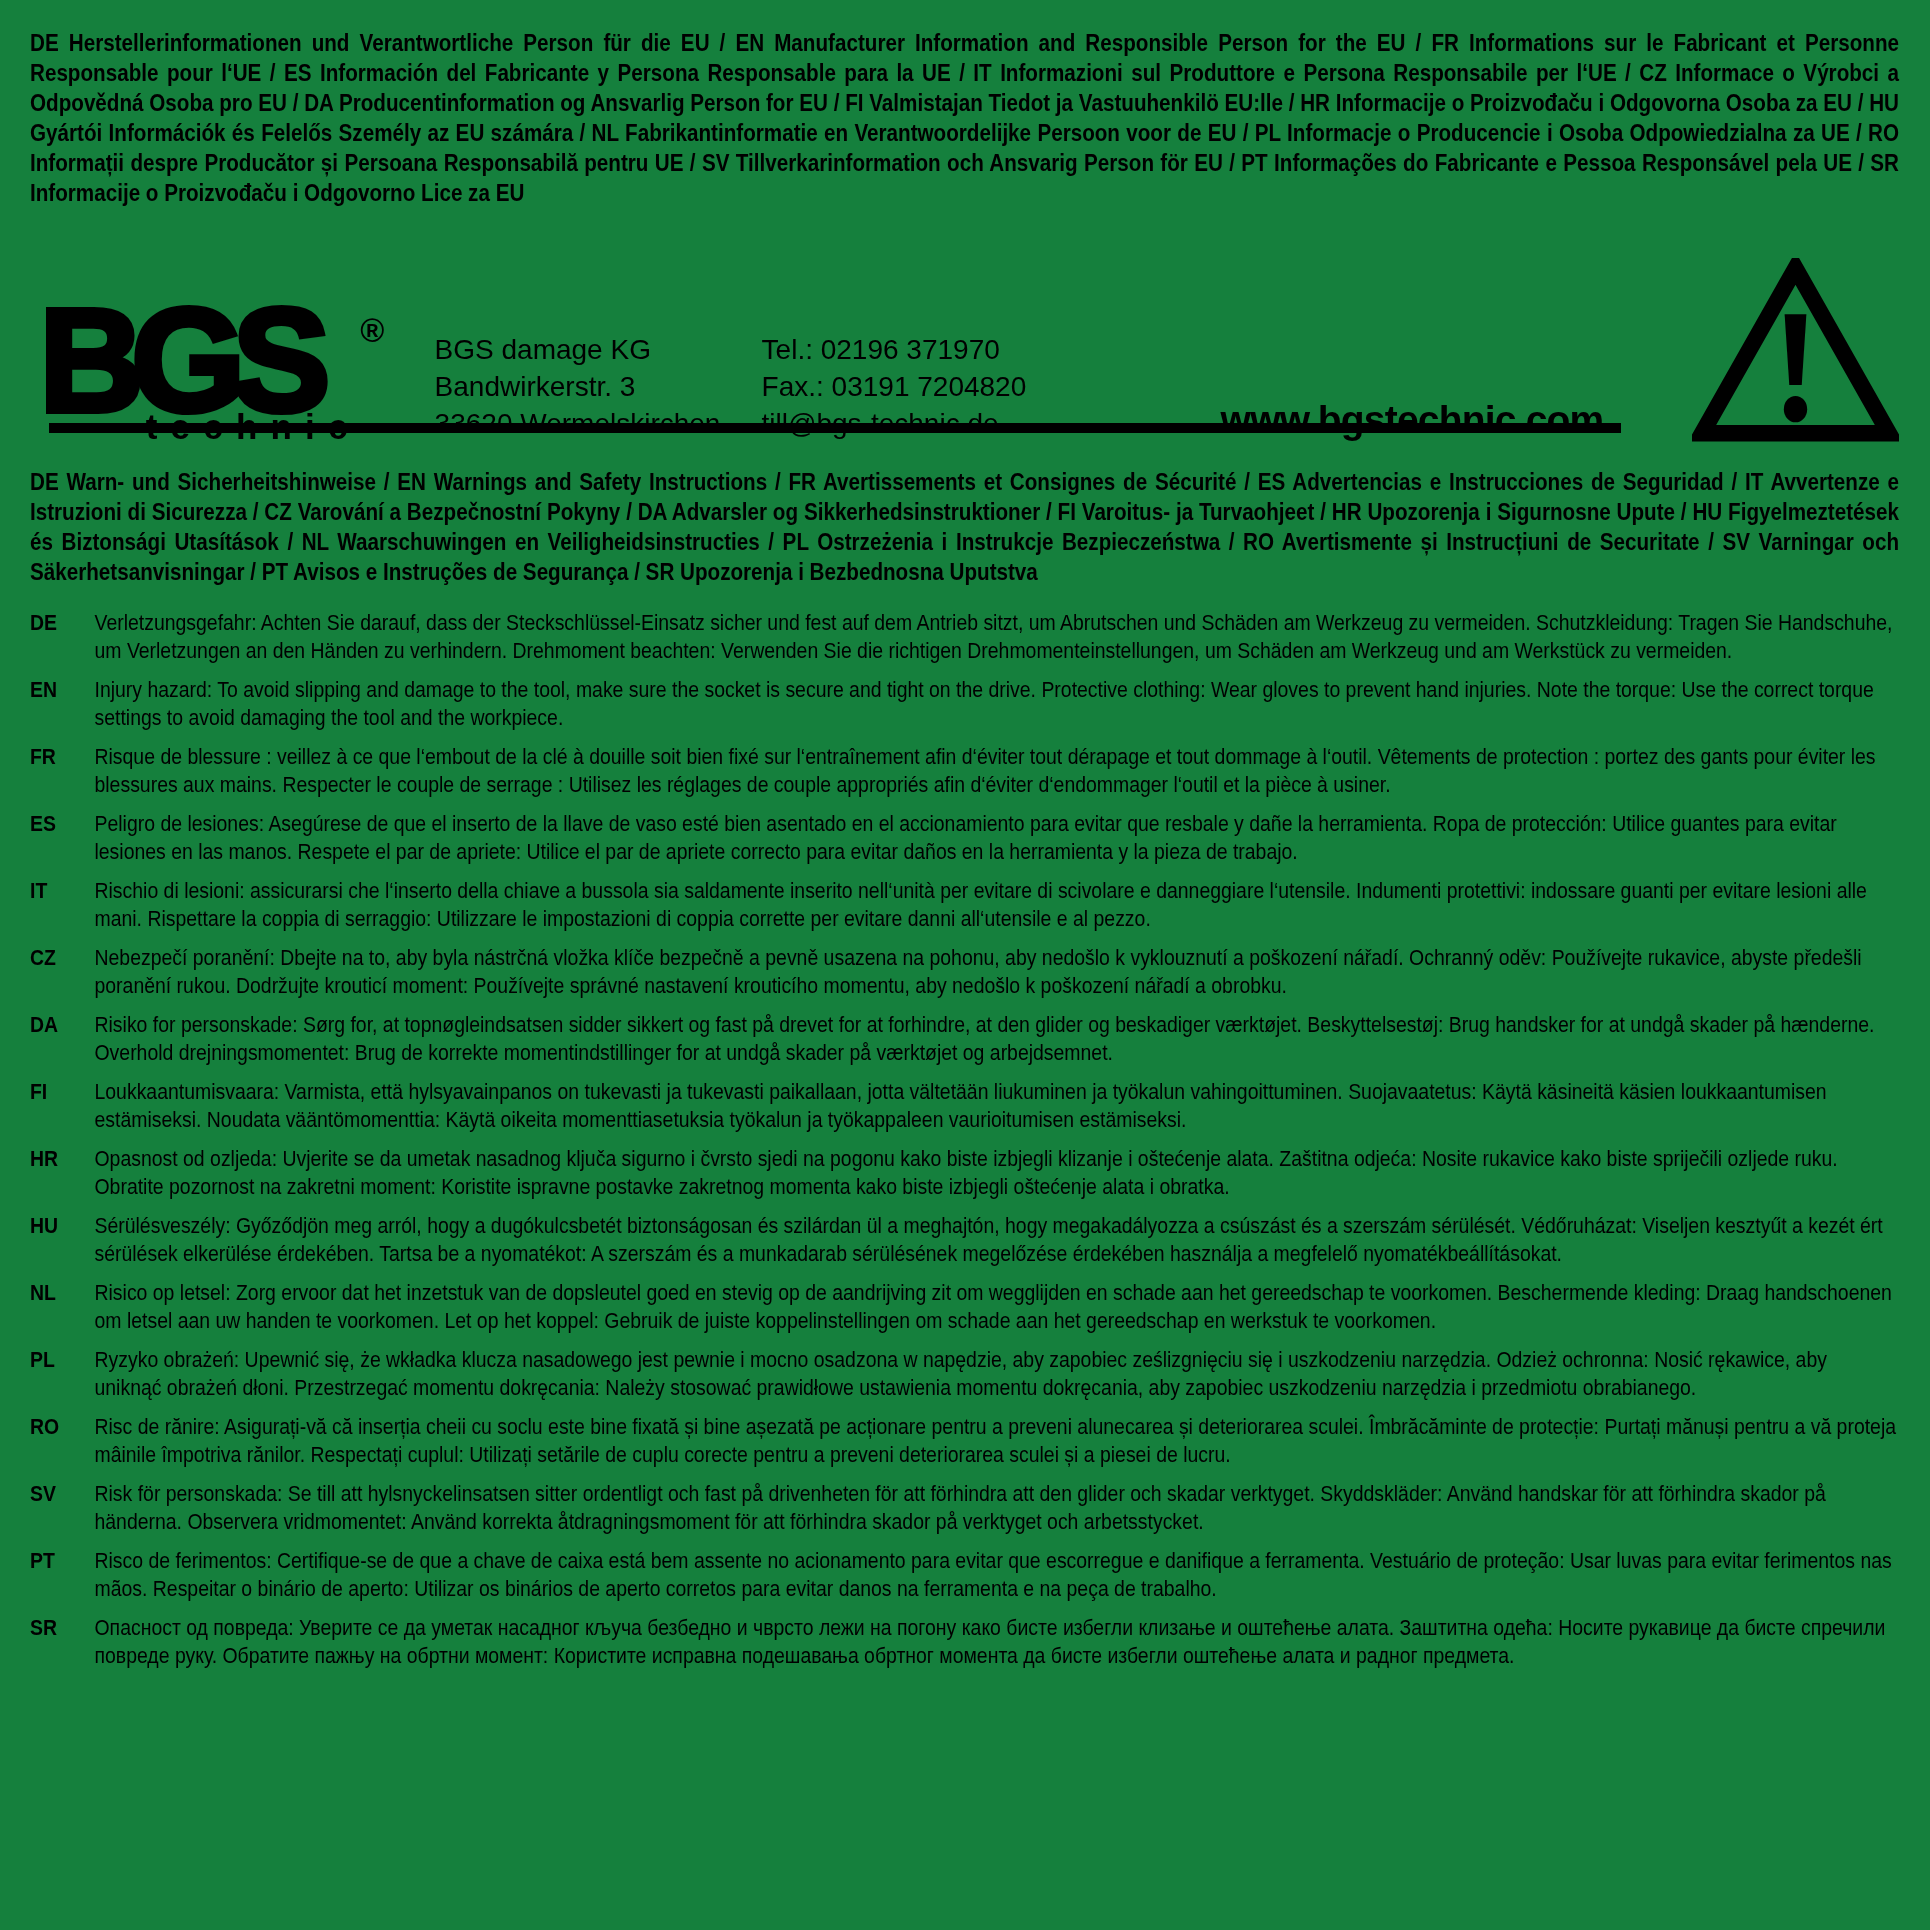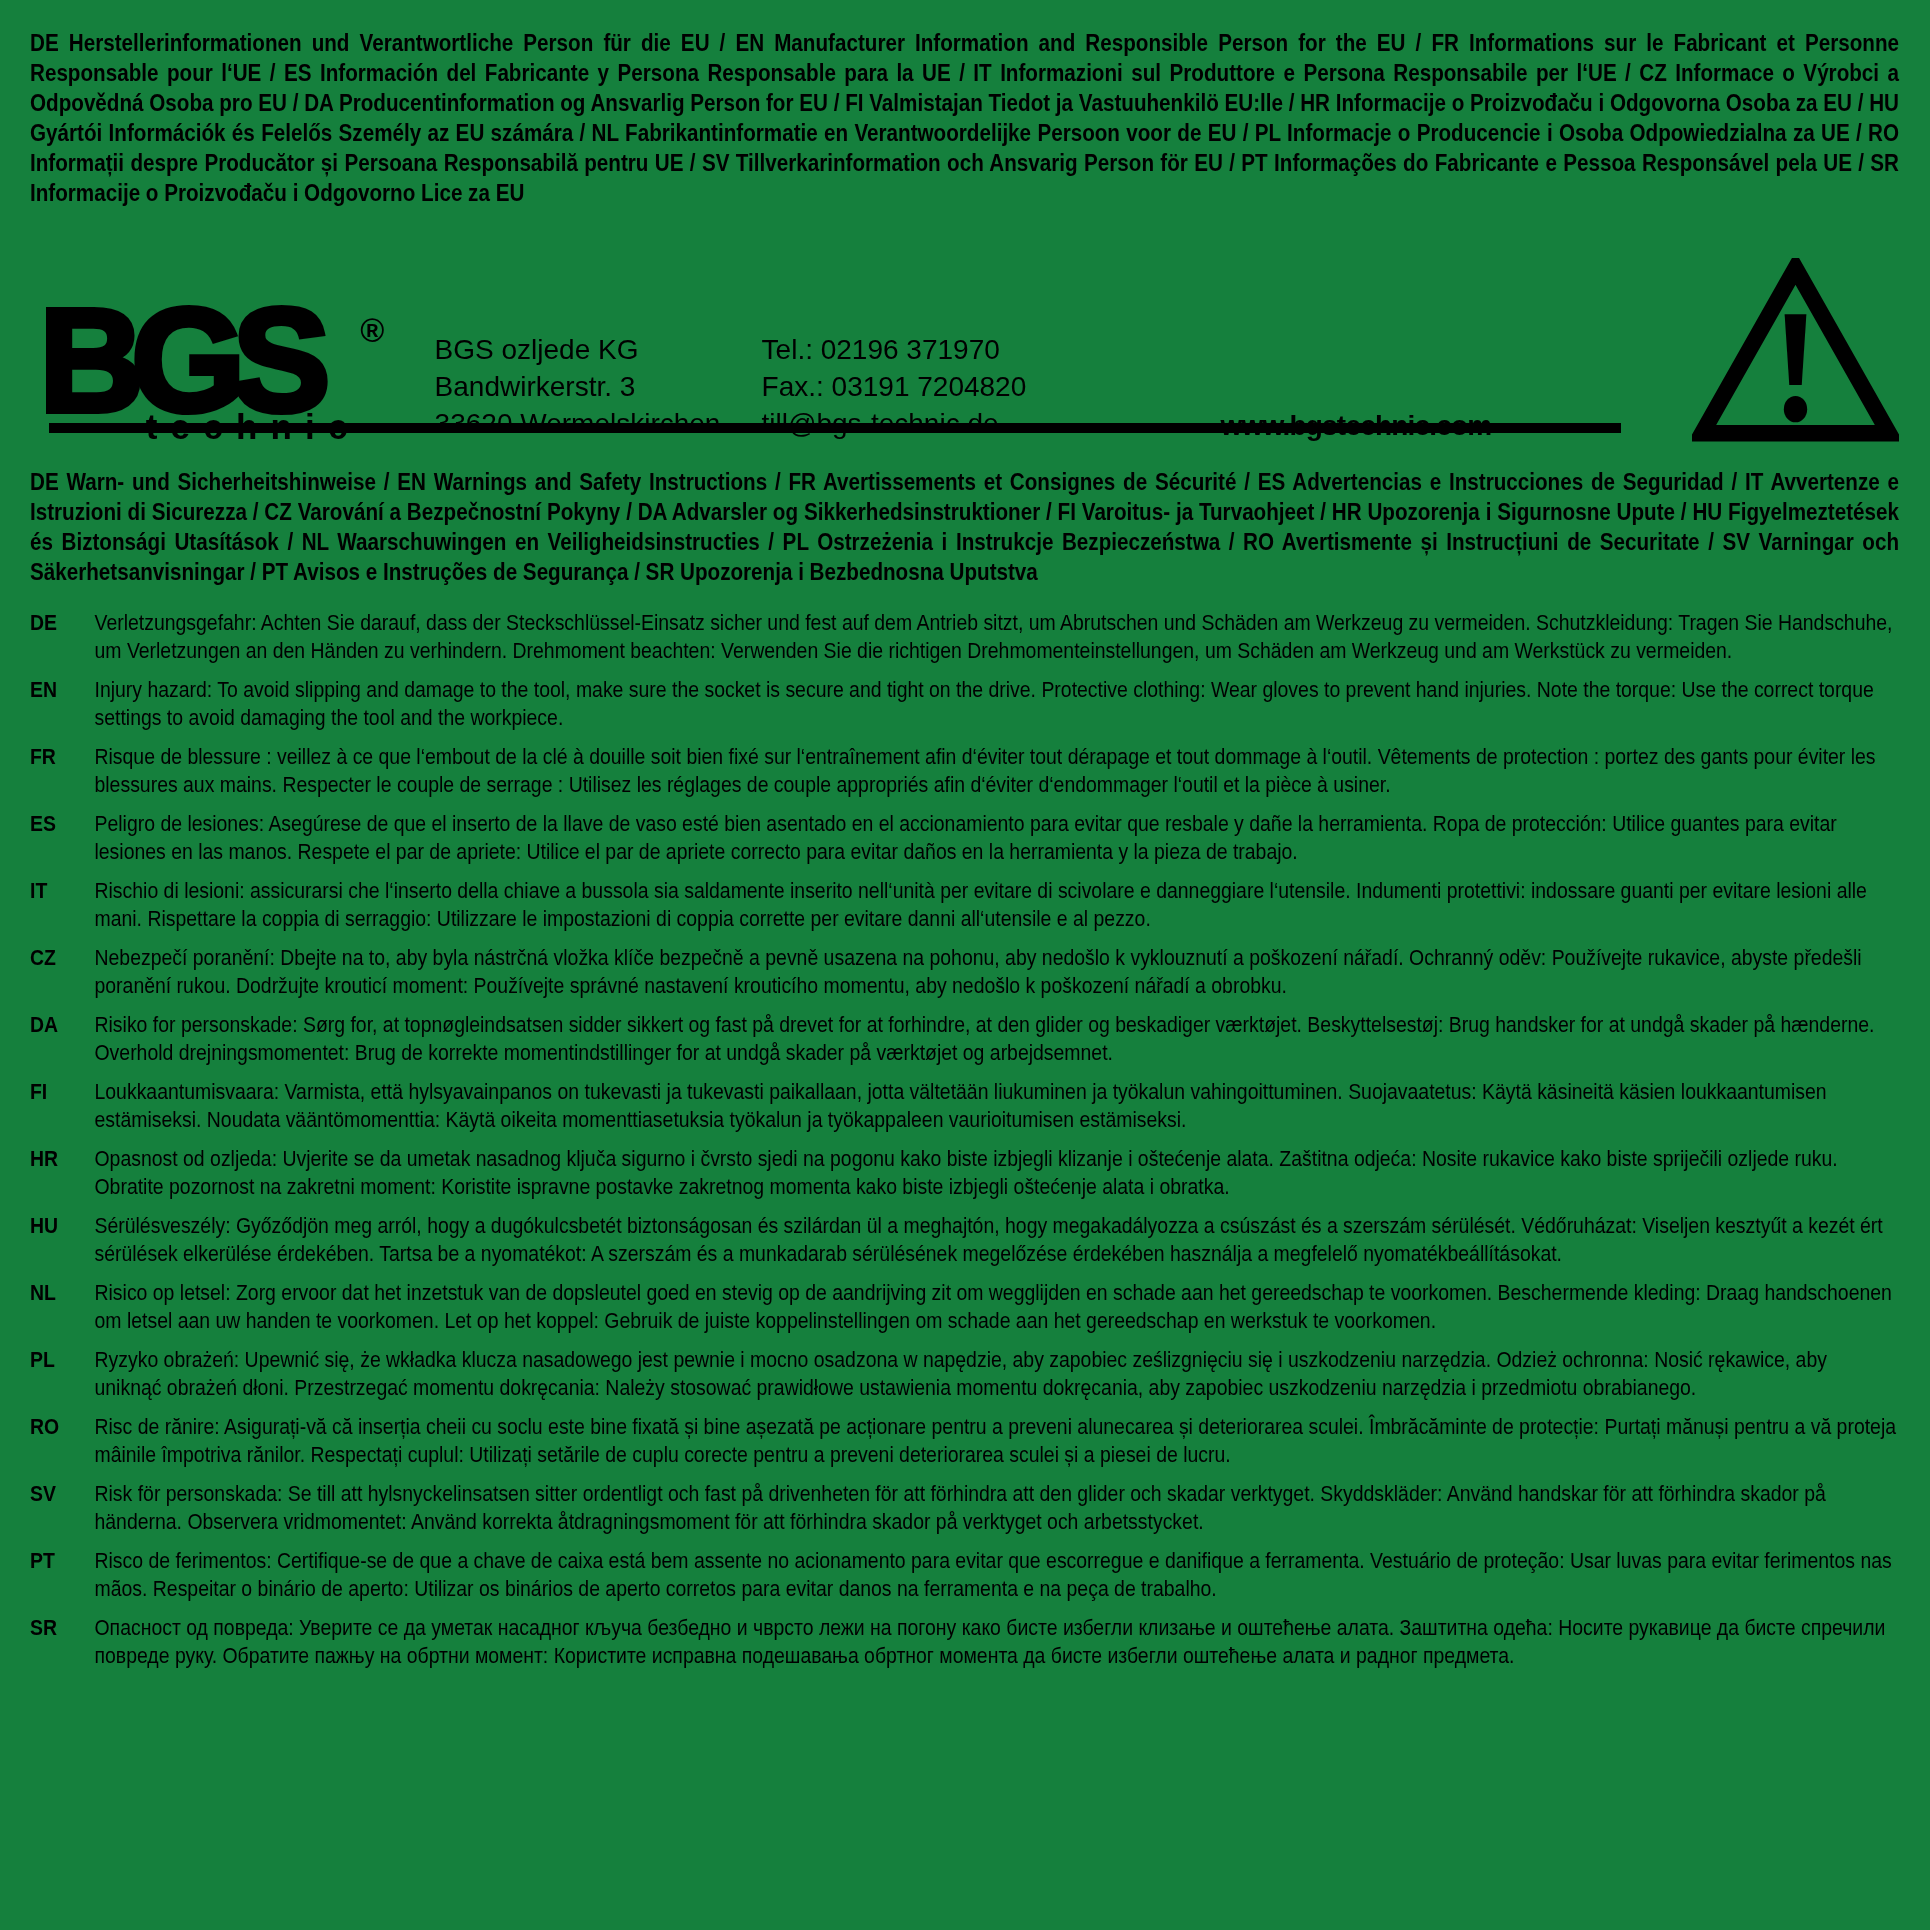--- a/index.html
+++ b/index.html
@@ -21,21 +21,21 @@
     line-height:30px;
     text-align:justify;
     letter-spacing:0;
   }
 
   .brand-row { display:flex; align-items:flex-end; margin-top:47px; height:187px; }
   .logo-box { width:358px; height:140px; margin:6.2px 0 0 15.6px; flex-shrink:0; }
   .addr, .contact { font-size:28px; line-height:37px; margin-top:42px; }
   .addr { margin-left:31px; width:327px; flex-shrink:0; }
   .contact { width:342px; flex-shrink:0; }
-  .website { font-weight:bold; font-size:28px; letter-spacing:-0.8px; margin:90px 0 0 117px; white-space:nowrap; }
+  .website { font-weight:bold; font-size:39px; letter-spacing:-0.8px; margin:90px 0 0 117px; white-space:nowrap; }
   .tri-box { margin-left:auto; width:207px; height:184px; flex-shrink:0; }
 
   .rule { height:9.3px; background:#000; width:1572px; margin:-18.7px 0 0 18.7px; }
 
   .h2-block { margin-top:34px; }
 
   .sections { margin-top:22px; }
   .section { display:flex; font-size:22.6px; line-height:28px; }
   .section + .section { margin-top:11px; }
   .section .lang { width:75px; flex-shrink:0; font-weight:bold; }
@@ -52,21 +52,21 @@
 
     <div class="logo-box">
       <svg viewBox="0 0 460 180" width="358" height="140">
         <text x="-10" y="140" font-family="'Liberation Sans',sans-serif" font-weight="bold" font-size="188" letter-spacing="-16" fill="#000" stroke="#000" stroke-width="8">BGS</text>
         <text x="404" y="52" font-family="'Liberation Sans',sans-serif" font-weight="bold" font-size="42" fill="#000">®</text>
         <text x="128" y="176" font-family="'Liberation Sans',sans-serif" font-weight="bold" font-size="45" letter-spacing="17" fill="#000">technic</text>
       </svg>
     </div>
 
     <div class="addr">
-      <div>BGS ozljede KG</div>
+      <div>BGS damage KG</div>
       <div>Bandwirkerstr. 3</div>
       <div>33620 Wermelskirchen</div>
     </div>
 
     <div class="contact">
       <div>Tel.: 02196 371970</div>
       <div>Fax.: 03191 7204820</div>
       <div>till@bgs-technic.de</div>
     </div>
 

